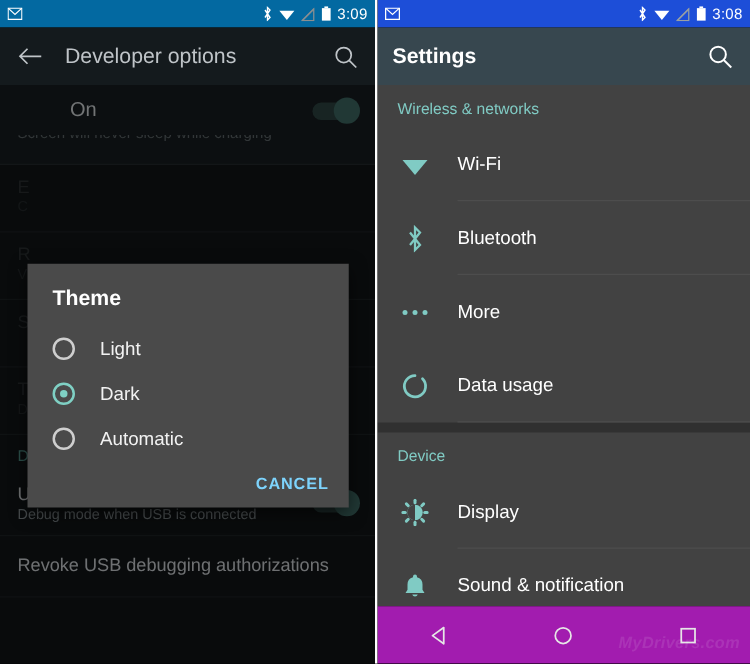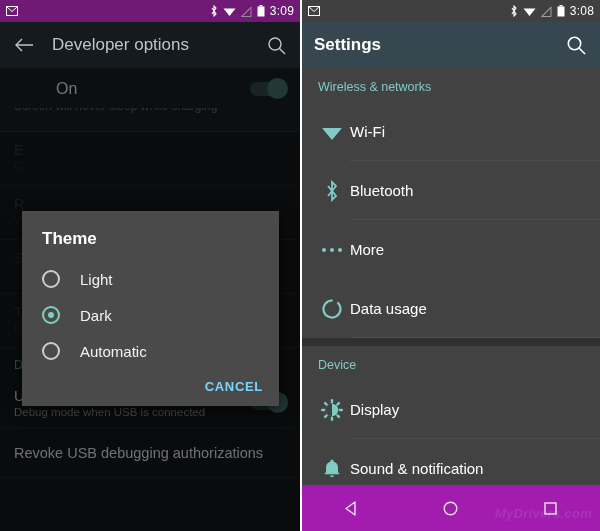--- a/index.html
+++ b/index.html
@@ -11,24 +11,24 @@
   }
   .screens { display: flex; width: 600px; height: 531px; }
 
   
   .phone { position: relative; width: 300px; height: 531px; overflow: hidden; }
   .phone.right { border-left: 2px solid #ffffff; }
 
   
   .statusbar {
     height: 22px; display: flex; align-items: center;
-    padding: 0 6px; background: #701a75; color: #fff;
+    padding: 0 6px; background: #0369a1; color: #fff;
     font-size: 11px;
   }
-  .phone.right .statusbar { background: #404040; }
+  .phone.right .statusbar { background: #1d4ed8; }
   .sb-left { display: flex; align-items: center; gap: 4px; }
   .sb-right { margin-left: auto; display: flex; align-items: center; gap: 5px; }
   .sb-time { font-size: 12px; letter-spacing: .2px; color:#fff; }
   .ic { display:inline-block; line-height:0; }
 
   
   .appbar {
     height: 46px; display: flex; align-items: center;
     padding: 0 12px; gap: 16px;
   }
@@ -82,21 +82,21 @@
   .radio.sel::after { content:''; position:absolute; left:4px; top:4px; width:6px; height:6px; border-radius:50%; background:#7fd0c4; }
   .opt .olabel { font-size: 15px; color: #f2f2f2; }
   .dactions { display:flex; justify-content:flex-end; padding: 10px 16px 8px; }
   .dactions .cancel { font-size: 13px; font-weight: 700; letter-spacing: .7px; color: #7dd3fc; cursor:pointer; }
 
   
   .right-body { height: 417px; background: #424242; overflow: hidden; }
   .sec-hdr { padding: 12px 16px 8px; font-size: 12.5px; color: #80cbc4; }
   .sitem { display:flex; align-items:center; height: 59px; padding-left: 16px; cursor: pointer; }
   .sitem .sicon { width: 28px; display:flex; align-items:center; justify-content:center; flex:none; }
-  .sitem .swrap { flex:1; margin-left: 4px; height:100%; display:flex; align-items:center; border-bottom: 1px solid #4d4d4d; }
+  .sitem .swrap { flex:1; margin-left: 20px; height:100%; display:flex; align-items:center; border-bottom: 1px solid #4d4d4d; }
   .sitem.last .swrap { border-bottom: none; }
   .sitem .slabel { font-size: 15px; color: #fff; }
   .secgap { height: 8px; background: #303030; }
 
   
   .navbar { height: 46px; background: #a21caf; display:flex; align-items:center; justify-content:space-around; position: relative; }
   .navbtn { width: 34px; height:34px; display:flex; align-items:center; justify-content:center; cursor:pointer; }
   .wmark { position:absolute; right: 8px; bottom: 10px; font-size: 13px; font-style: italic; font-weight:700;
            color: rgba(255,255,255,0.10); letter-spacing: .3px; pointer-events:none; }
 </style>

